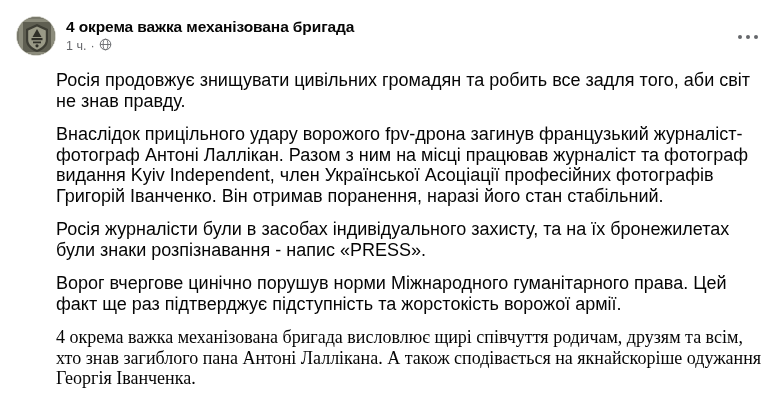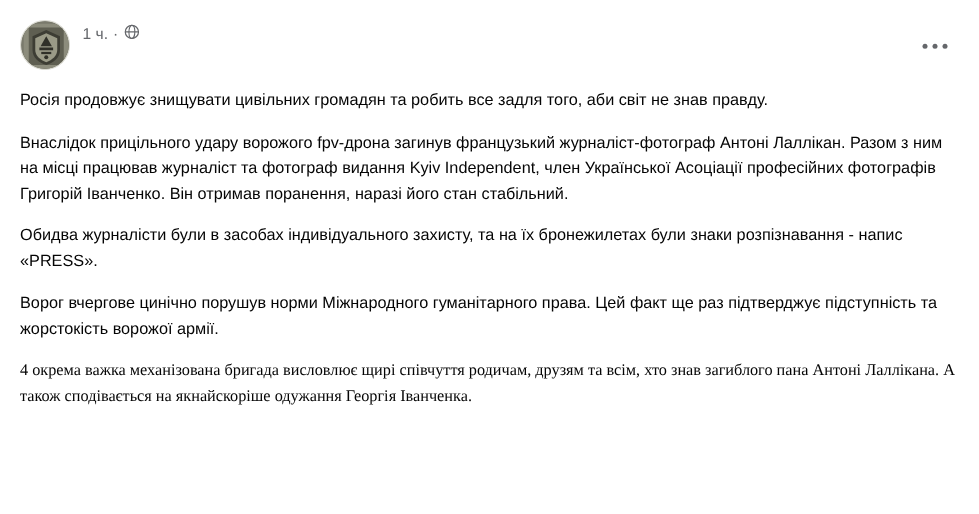--- a/index.html
+++ b/index.html
@@ -93,23 +93,24 @@
   }
   .menu-button span {
     width: 4.5px;
     height: 4.5px;
     border-radius: 50%;
     background: #65676b;
     display: block;
   }
   .post-body {
     margin-top: 14px;
-    font-size: 13px;
+    font-size: 18px;
     line-height: 20.5px;
     color: #050505;
+    margin-left: 40px;
   }
   .post-body p {
     margin: 0 0 13px 0;
   }
   .post-body p:last-child { margin-bottom: 0; font-family: Liberation Serif, serif; }
 </style>
 </head>
 <body>
 
 <div class="post">
@@ -124,20 +125,21 @@
         <path d="M20 7 L31 12 L31 23 C31 29 26 33 20 35 C14 33 9 29 9 23 L9 12 Z" fill="#3d3d34"></path>
         <path d="M20 9.5 L28.8 13.6 L28.8 22.8 C28.8 27.6 24.8 31 20 32.7 C15.2 31 11.2 27.6 11.2 22.8 L11.2 13.6 Z" fill="#9a9a87"></path>
         <path d="M20 12 L24.5 20 L15.5 20 Z" fill="#2f2f28"></path>
         <rect x="14.5" y="21" width="11" height="2.2" fill="#2f2f28"></rect>
         <rect x="16" y="24.5" width="8" height="1.8" fill="#2f2f28"></rect>
         <circle cx="20" cy="28.8" r="1.6" fill="#2f2f28"></circle>
       </svg>
     </div>
 
     <div class="header-text">
+      <div class="page-name">4 окрема важка механізована бригада</div>
       <div class="meta-row">
         <span>1 ч.</span>
         <span class="meta-dot">·</span>
         <span class="globe-icon">
           <svg width="13" height="13" viewBox="0 0 16 16">
             <circle cx="8" cy="8" r="6.5" fill="none" stroke="#65676b" stroke-width="1.2"></circle>
             <ellipse cx="8" cy="8" rx="2.9" ry="6.5" fill="none" stroke="#65676b" stroke-width="1.1"></ellipse>
             <line x1="1.5" y1="8" x2="14.5" y2="8" stroke="#65676b" stroke-width="1.1"></line>
           </svg>
         </span>
@@ -148,18 +150,18 @@
       <span></span>
       <span></span>
       <span></span>
     </button>
 
   </div>
 
   <div class="post-body">
     <p>Росія продовжує знищувати цивільних громадян та робить все задля того, аби світ не знав правду.</p>
     <p>Внаслідок прицільного удару ворожого fpv-дрона загинув французький журналіст-фотограф Антоні Лаллікан. Разом з ним на місці працював журналіст та фотограф видання Kyiv Independent, член Української Асоціації професійних фотографів Григорій Іванченко. Він отримав поранення, наразі його стан стабільний.</p>
-    <p>Обидва журналісти були в засобах індивідуального захисту, та на їх бронежилетах були знаки розпізнавання - напис «PRESS».</p>
+    <p>Росія журналісти були в засобах індивідуального захисту, та на їх бронежилетах були знаки розпізнавання - напис «PRESS».</p>
     <p>Ворог вчергове цинічно порушув норми Міжнародного гуманітарного права. Цей факт ще раз підтверджує підступність та жорстокість ворожої армії.</p>
     <p>4 окрема важка механізована бригада висловлює щирі співчуття родичам, друзям та всім, хто знав загиблого пана Антоні Лаллікана. А також сподівається на якнайскоріше одужання Георгія Іванченка.</p>
   </div>
 
 </div>
 
 </body></html>

